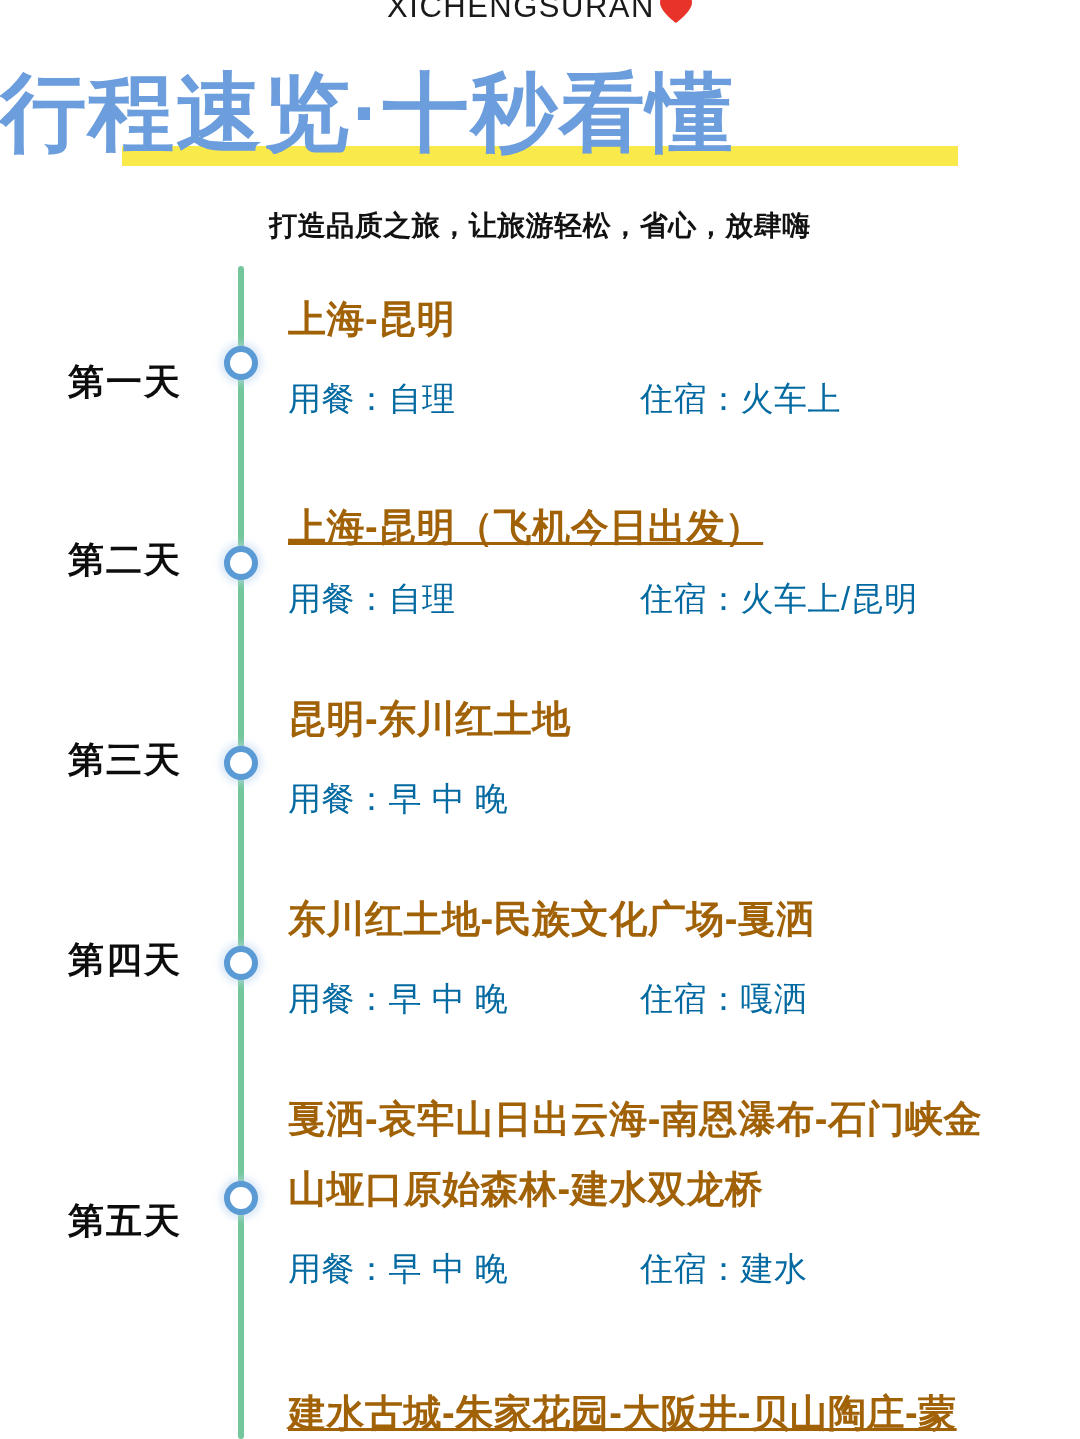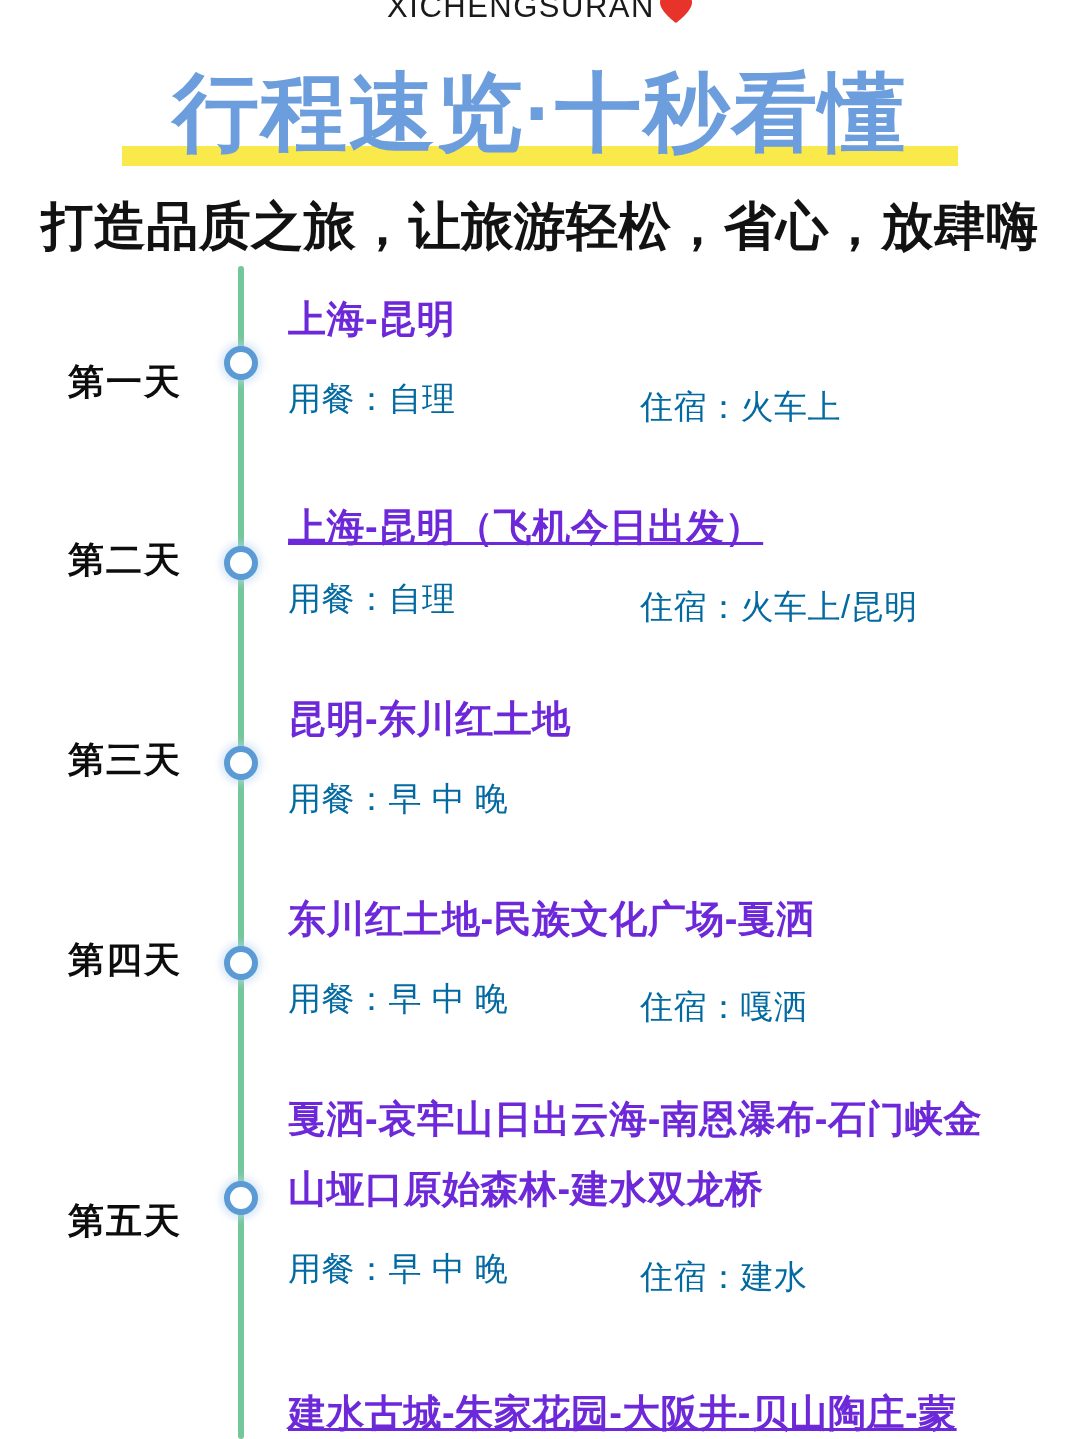--- a/index.html
+++ b/index.html
@@ -56,36 +56,36 @@
     top: 88px;
     width: 836px;
     height: 20px;
     background: #FAE94A;
   }
   .hero-title {
     position: absolute;
     left: 0;
     top: 0;
     width: 1080px;
-    text-align: center;
+    text-align: left;
     font-size: 86px;
     font-weight: 700;
     letter-spacing: 2px;
     color: #6C9DDC;
     line-height: 108px;
     white-space: nowrap;
   }
 
   .subtitle {
     position: absolute;
     top: 198px;
     left: 0;
     width: 1080px;
     text-align: center;
-    font-size: 52px;
+    font-size: 28px;
     font-weight: 700;
     color: #121212;
     letter-spacing: 0.5px;
     line-height: 56px;
     white-space: nowrap;
   }
 
   
   .timeline-line {
     position: absolute;
@@ -133,40 +133,40 @@
     border-radius: 50%;
     background: #ffffff;
     box-shadow: 0 0 7px 4px rgba(190,215,240,0.55);
   }
 
   .row-title {
     position: absolute;
     left: 288px;
     font-size: 38px;
     font-weight: 700;
-    color: #6d28d9;
+    color: #a16207;
     letter-spacing: 0.5px;
     white-space: nowrap;
     line-height: 46px;
   }
 
   .row-meta {
     position: absolute;
     left: 288px;
     width: 780px;
     height: 46px;
     font-size: 33px;
     font-weight: 400;
     color: #0369a1;
     letter-spacing: 0.5px;
     white-space: nowrap;
     line-height: 46px;
   }
   .meta-meals { position: absolute; left: 0; top: 0; }
-  .meta-stay  { position: absolute; left: 352px; top: 8px; }
+  .meta-stay  { position: absolute; left: 352px; top: 0; }
 </style>
 </head>
 <body>
 
 <div class="brand-row">
   <span class="brand-text">XICHENGSURAN</span>
   <span class="heart-icon">
     <svg width="34" height="32" viewBox="0 0 34 32" aria-hidden="true">
       <path d="M17 31 C17 31 1 19.5 1 10.5 C1 4.7 5.2 1 10 1 C13.3 1 15.8 2.8 17 5.2 C18.2 2.8 20.7 1 24 1 C28.8 1 33 4.7 33 10.5 C33 19.5 17 31 17 31 Z" fill="#E8332A"></path>
     </svg>

